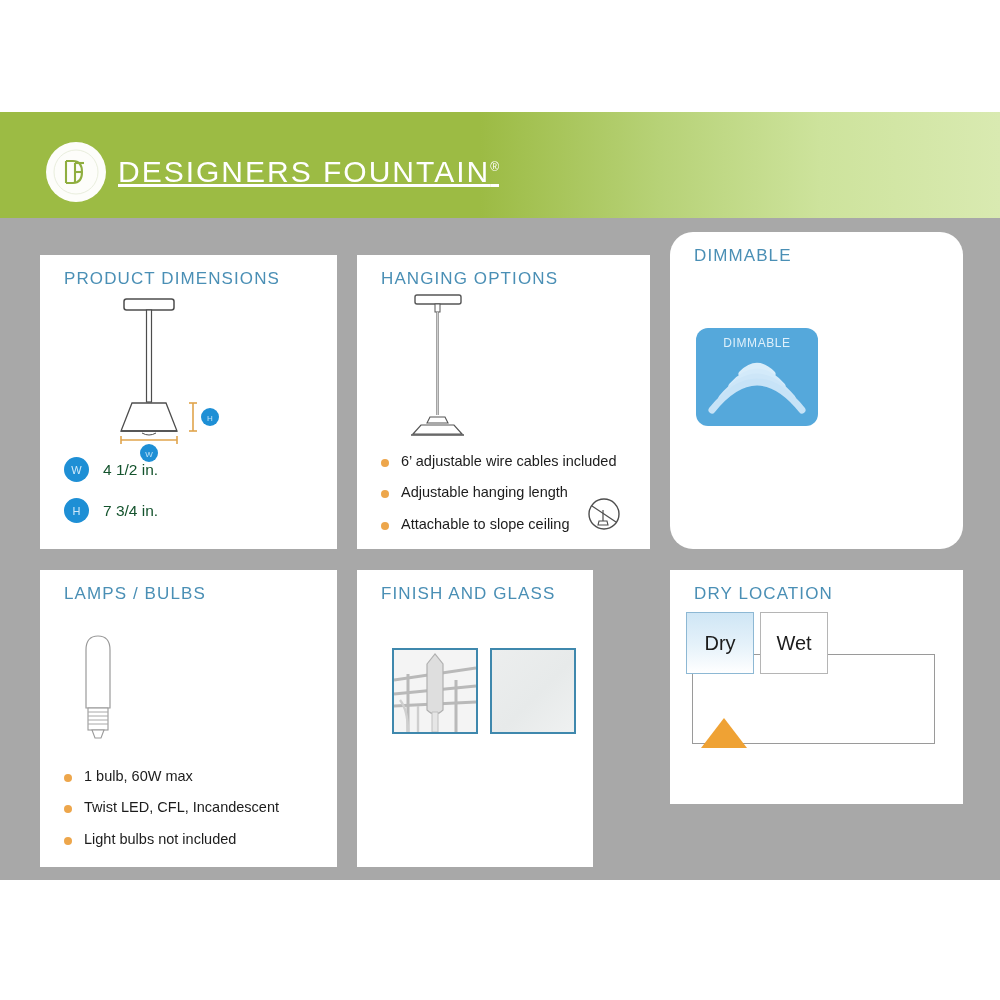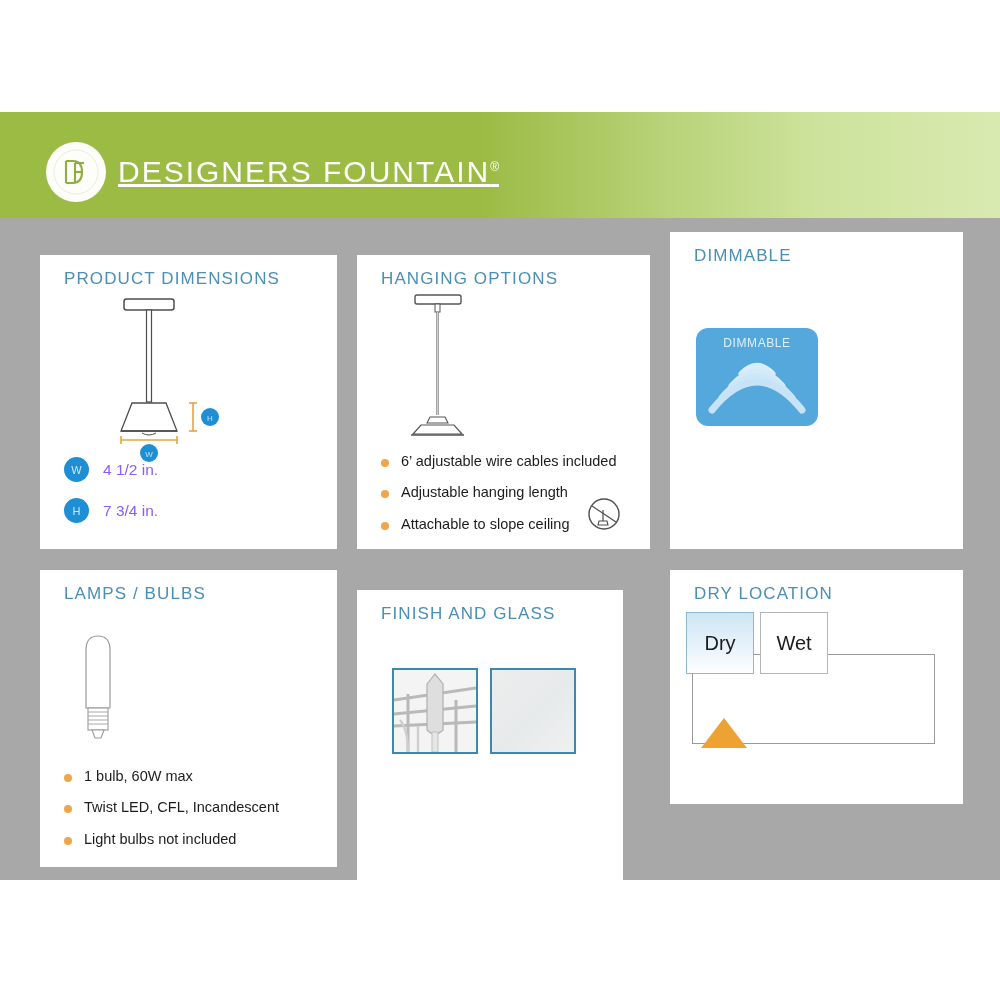--- a/index.html
+++ b/index.html
@@ -40,42 +40,42 @@
   }
   .card-title{
     position:absolute;left:24px;top:14px;
     font-size:17px;letter-spacing:1.1px;color:#4a8fb5;font-weight:400;
     white-space:nowrap;
   }
 
   
   .c1{left:40px;top:255px;width:297px;height:294px;}
   .c2{left:357px;top:255px;width:293px;height:294px;}
-  .c3{left:670px;top:232px;width:293px;height:317px;}
+  .c3{left:670px;top:232px;width:293px;height:317px;border-radius:23px;}
   .c4{left:40px;top:570px;width:297px;height:297px;padding-left:33px;}
-  .c5{left:357px;top:570px;width:266px;height:297px;margin-top:20px;}
+  .c5{left:357px;top:570px;width:236px;height:297px;}
   .c6{left:670px;top:570px;width:293px;height:234px;}
 
   
   .blist{position:absolute;left:24px;}
   .bitem{display:flex;align-items:flex-start;margin-bottom:14px;text-align:right;}
   .bdot{
     width:8px;height:8px;border-radius:50%;background:#eda64b;
     margin-top:6px;margin-right:12px;flex:none;
   }
   .btext{font-size:14.5px;color:#1c1c1c;line-height:1.2;}
 
   
   .dimrow{display:flex;align-items:center;margin-bottom:16px;}
   .badge{
     width:25px;height:25px;border-radius:50%;background:#1e8fd5;
     color:#cfe9fa;font-size:11px;display:flex;align-items:center;justify-content:center;
     margin-right:14px;flex:none;font-weight:400;
   }
-  .dimtext{font-size:15.5px;color:#8b5cf6;}
+  .dimtext{font-size:15.5px;color:#14532d;}
 
   
   .dimmable-icon{
     position:absolute;left:26px;top:96px;width:122px;height:98px;
     border-radius:12px;background:#55a8db;overflow:hidden;
   }
   .dimmable-label{
     position:absolute;top:8px;left:0;width:100%;text-align:center;
     font-size:12px;letter-spacing:.6px;color:#dff0fb;
   }

